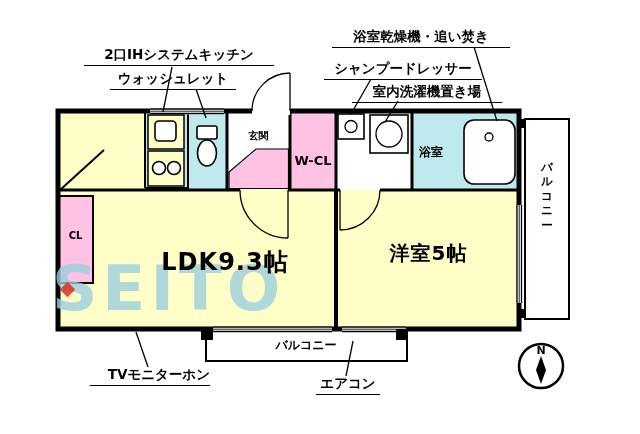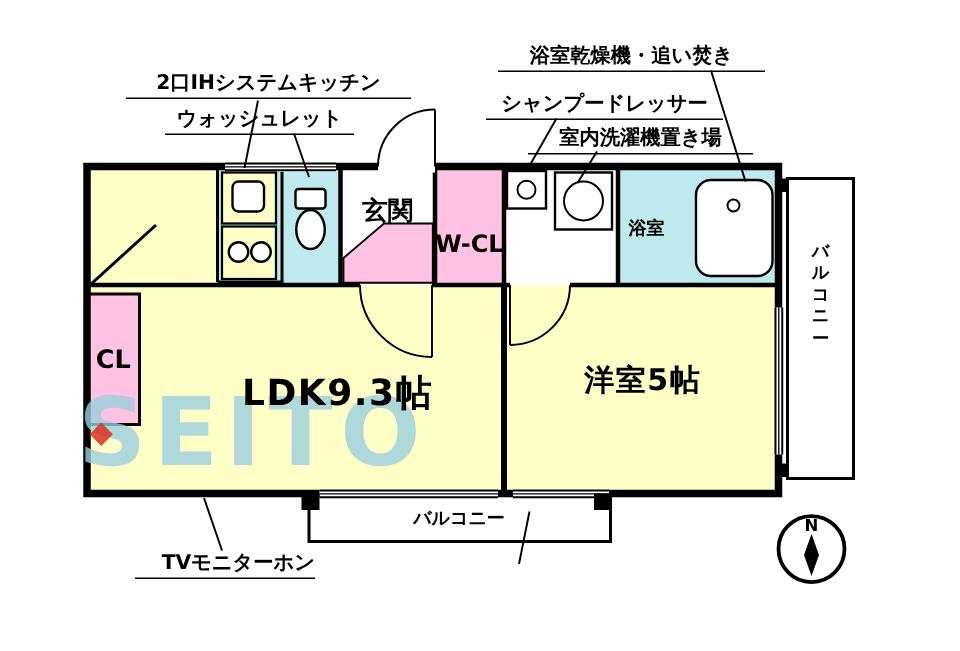--- a/index.html
+++ b/index.html
@@ -2,21 +2,21 @@
 <html><head>
 <meta charset="utf-8">
 <style>
   * { margin:0; padding:0; box-sizing:border-box; }
   html,body { background:#fff; font-family:"DejaVu Sans", sans-serif; }
   #canvas { position:relative; width:640px; height:434px; background:#fff; overflow:hidden; }
   .room { position:absolute; z-index:1; }
   .overlay { position:absolute; left:0; top:0; z-index:2; pointer-events:none; }
   .lbl { position:absolute; z-index:5; color:#000; text-align:center; white-space:nowrap; }
   .big  { font-size:24px; font-weight:bold; letter-spacing:1px; }
-  .med  { font-size:17px; font-weight:bold; }
+  .med  { font-size:10px; font-weight:bold; }
   .sml  { font-size:11px; font-weight:bold; }
   .note { position:absolute; z-index:5; color:#000; text-align:center; font-weight:bold;
           font-size:13.5px; border-bottom:1.5px solid #000; white-space:nowrap; padding-bottom:1px; }
   .vert { white-space:normal; word-break:break-all; line-height:1.25; }
   #watermark { position:absolute; z-index:4; left:52px; top:252px; font-weight:bold;
                font-size:63px; letter-spacing:5px; color:#9CCFDF; opacity:.8; }
   #watermark-accent { position:absolute; z-index:4; left:62px; top:284px; width:11px; height:11px;
                background:#D93025; transform:rotate(45deg); opacity:.85; }
   
   .w5 { stroke:#000; stroke-width:5;  fill:none; }
@@ -154,27 +154,28 @@
       <polygon points="541,356 546,370 541,384 536,370" fill="#000"></polygon>
     </g>
   </svg>
 
   <div id="watermark">SEITO</div>
   <div id="watermark-accent"></div>
 
   <div class="lbl big" style="left:140px; top:246px; width:170px;">LDK9.3帖</div>
   <div class="lbl big" style="left:366px; top:240px; width:125px; font-size:20px;">洋室5帖</div>
   <div class="lbl med" style="left:58px; top:230px; width:35px;">CL</div>
-  <div class="lbl med" style="left:290px; top:153px; width:46px; font-size:16px;">W-CL</div>
+  <div class="lbl med" style="left:290px; top:153px; width:46px; font-size:13px;">W-CL</div>
   <div class="lbl med" style="left:229px; top:129px; width:59px;">玄関</div>
   <div class="lbl med" style="left:413px; top:144px; width:36px; font-size:12px;">浴室</div>
   <div class="lbl sml vert" style="left:539px; top:160px; width:16px; font-size:11.5px;">バルコニー</div>
   <div class="lbl med" style="left:256px; top:337px; width:100px; font-size:12px;">バルコニー</div>
   <div class="lbl" style="left:534px; top:344px; width:14px; font-size:11px; font-weight:bold;">N</div>
 
   <div class="note" style="left:84px; top:46px; width:190px;">2口IHシステムキッチン</div>
   <div class="note" style="left:110px; top:70px; width:126px;">ウォッシュレット</div>
   <div class="note" style="left:332px; top:28px; width:178px;">浴室乾燥機・追い焚き</div>
   <div class="note" style="left:324px; top:60px; width:158px;">シャンプードレッサー</div>
   <div class="note" style="left:352px; top:83px; width:150px;">室内洗濯機置き場</div>
   <div class="note" style="left:90px; top:366px; width:120px;text-align:right;">TVモニターホン</div>
+  <div class="note" style="left:316px; top:375px; width:64px;">エアコン</div>
 
 </div>
 
 </body></html>

